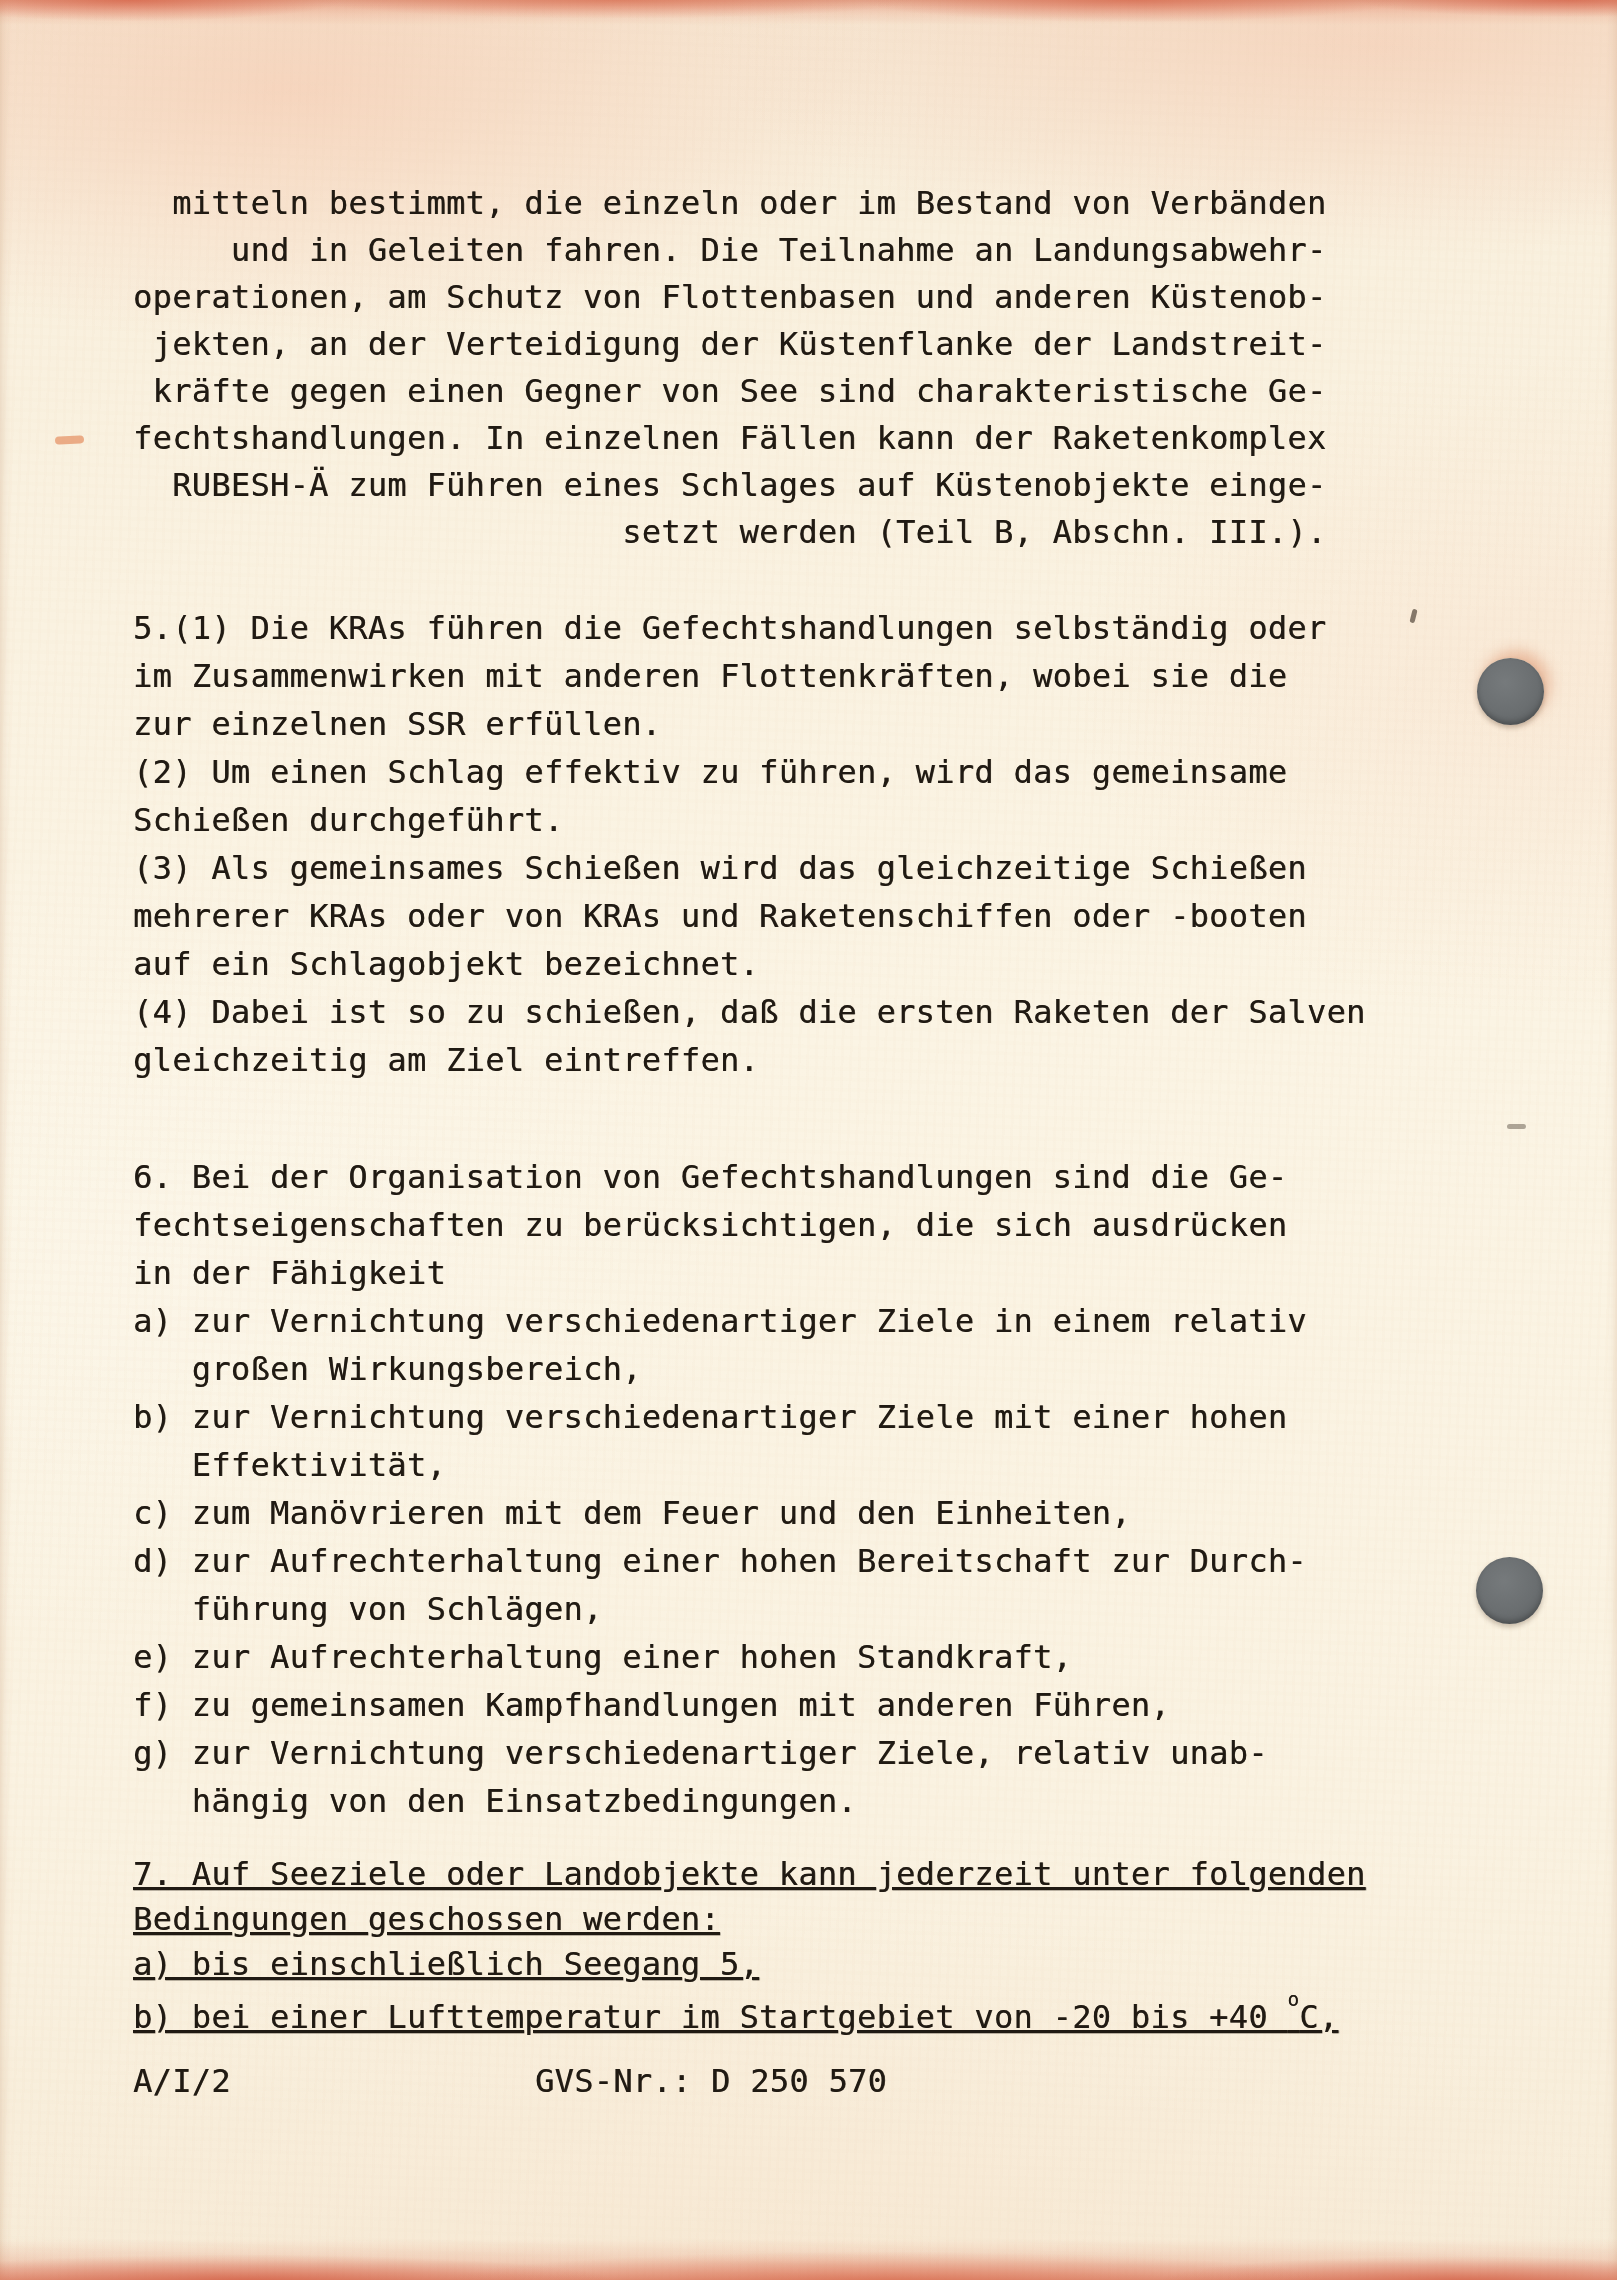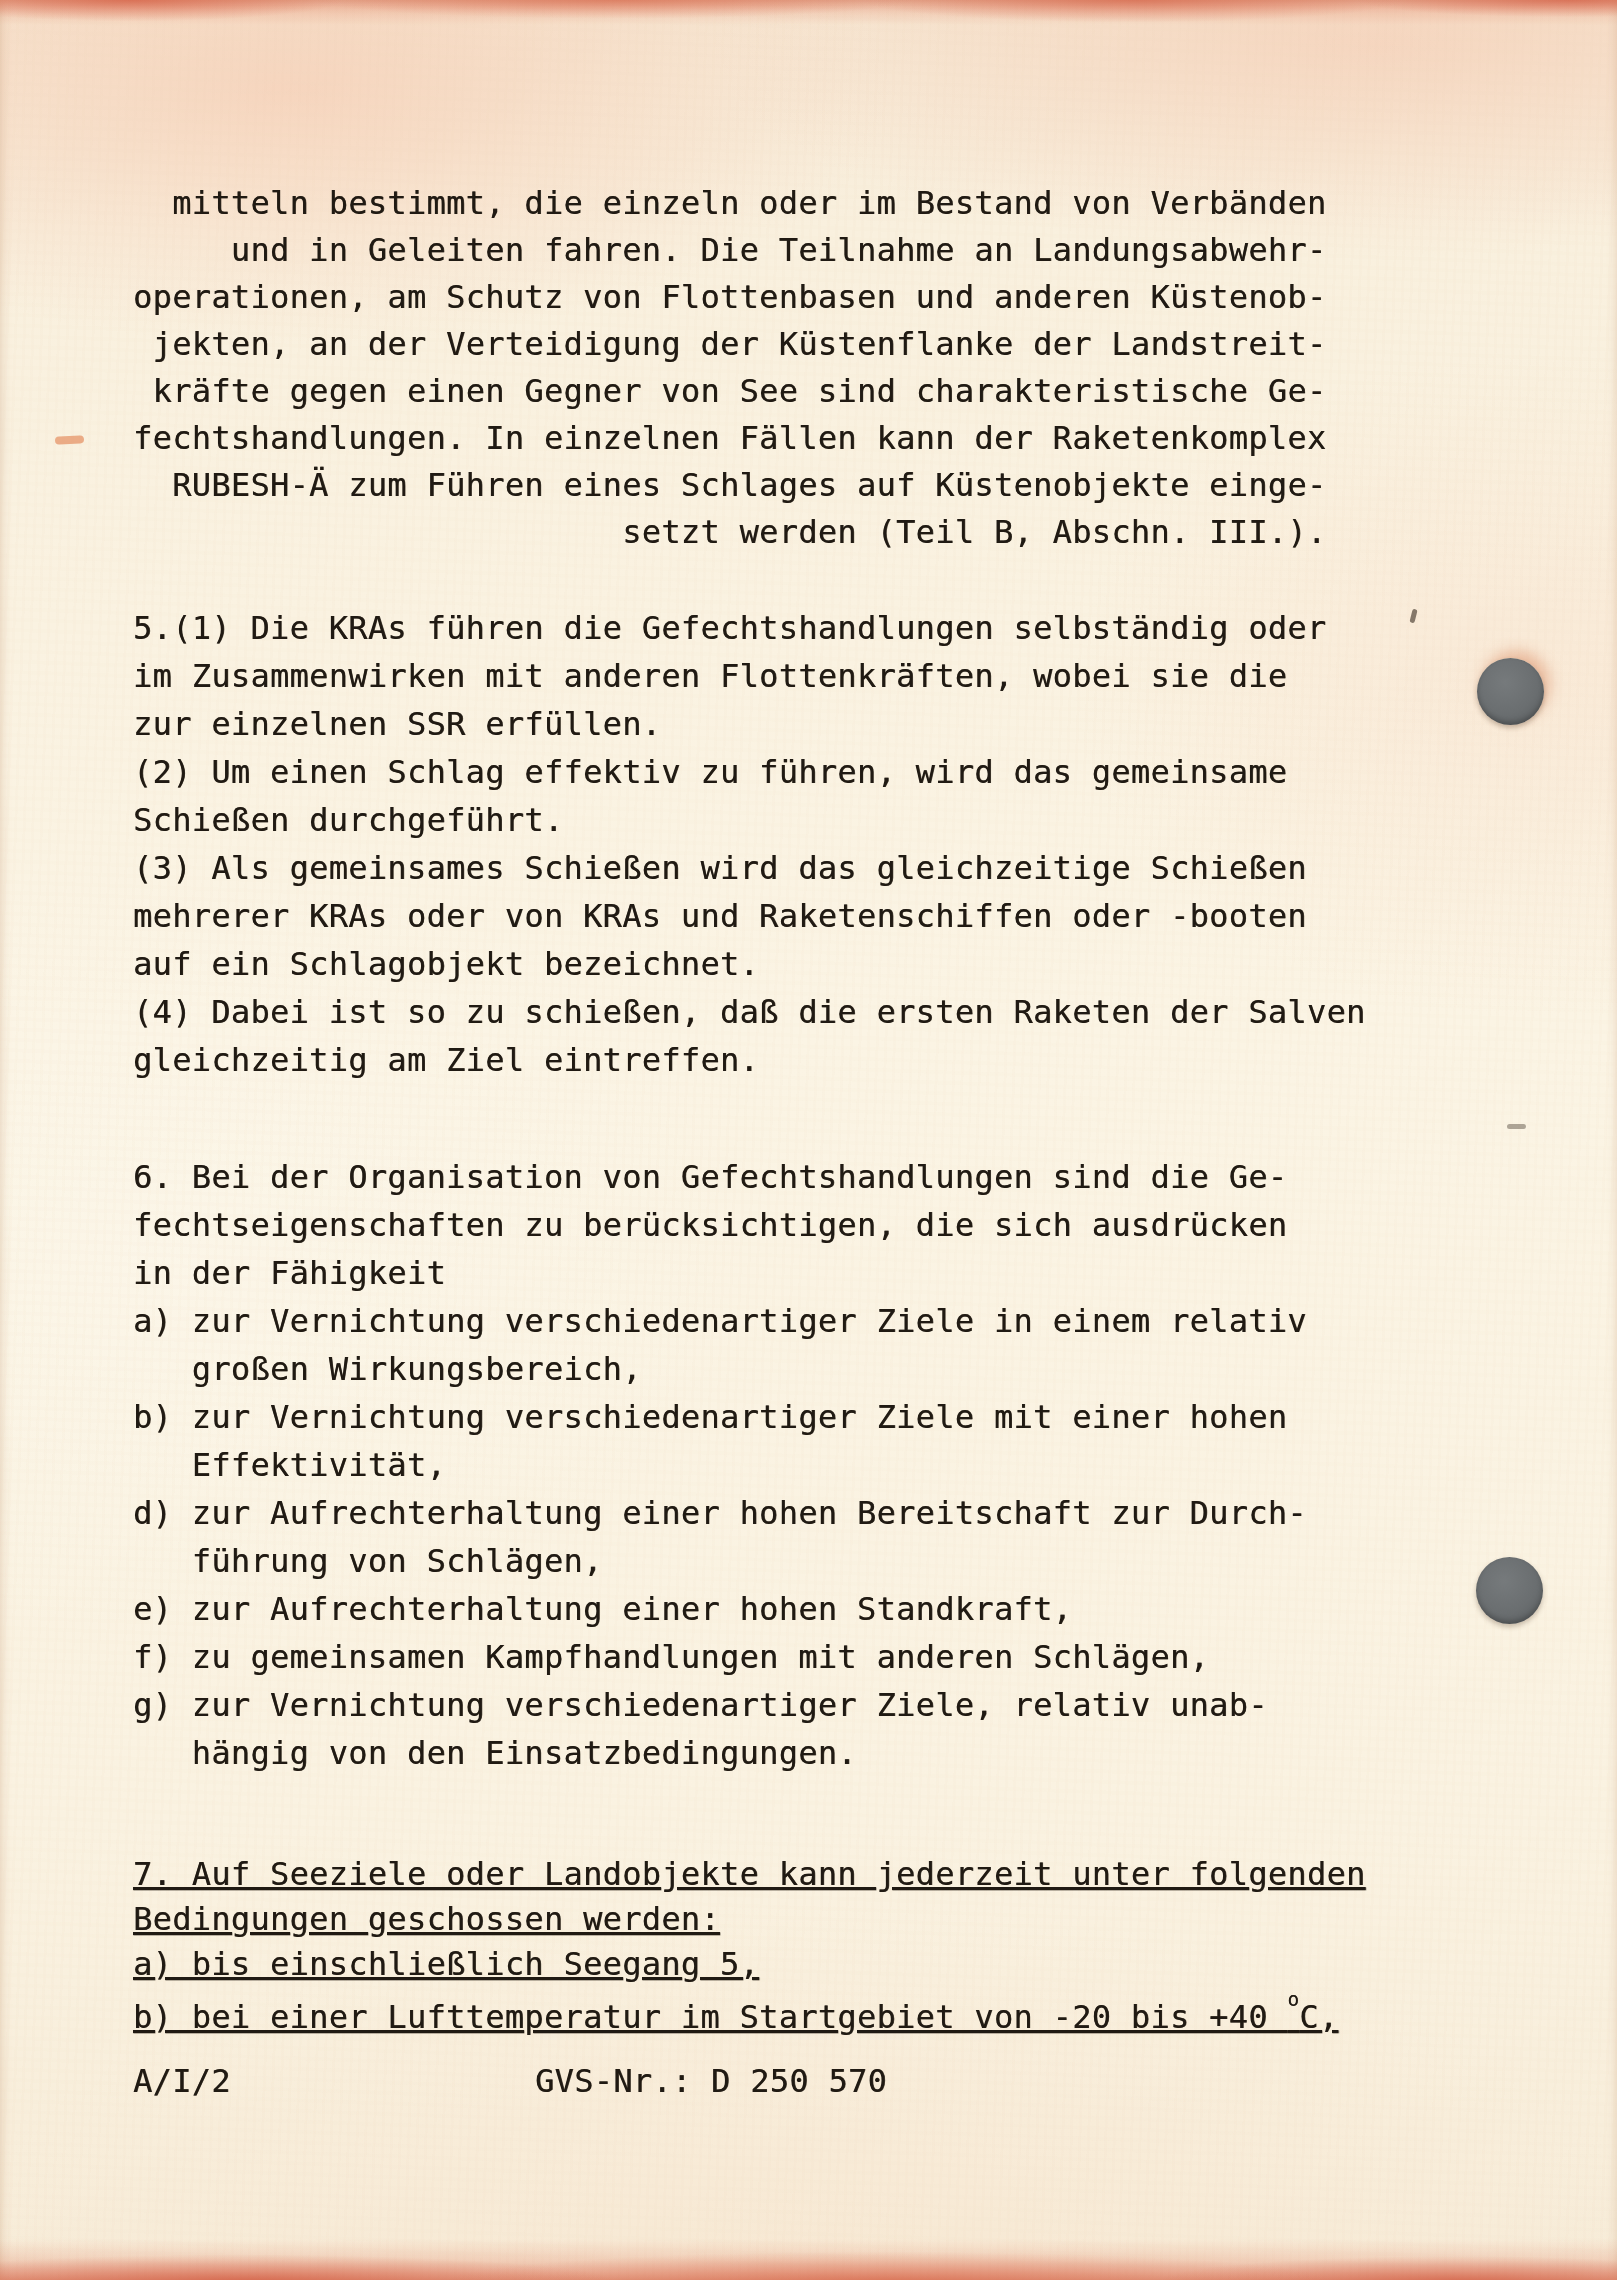--- a/index.html
+++ b/index.html
@@ -115,24 +115,25 @@
   </div>
 
   <div class="para p3" style="top:1153px">
     <div class="line">6. Bei der Organisation von Gefechtshandlungen sind die Ge-</div>
     <div class="line">fechtseigenschaften zu berücksichtigen, die sich ausdrücken</div>
     <div class="line">in der Fähigkeit</div>
     <div class="line">a) zur Vernichtung verschiedenartiger Ziele in einem relativ</div>
     <div class="line">   großen Wirkungsbereich,</div>
     <div class="line">b) zur Vernichtung verschiedenartiger Ziele mit einer hohen</div>
     <div class="line">   Effektivität,</div>
+    <div class="line">c) zum Manövrieren mit dem Feuer und den Einheiten,</div>
     <div class="line">d) zur Aufrechterhaltung einer hohen Bereitschaft zur Durch-</div>
     <div class="line">   führung von Schlägen,</div>
     <div class="line">e) zur Aufrechterhaltung einer hohen Standkraft,</div>
-    <div class="line">f) zu gemeinsamen Kampfhandlungen mit anderen Schlägen,</div>
+    <div class="line">f) zu gemeinsamen Kampfhandlungen mit anderen Führen,</div>
     <div class="line">g) zur Vernichtung verschiedenartiger Ziele, relativ unab-</div>
     <div class="line">   hängig von den Einsatzbedingungen.</div>
   </div>
 
   <div class="para p4" style="top:1852px">
     <div class="line">7. Auf Seeziele oder Landobjekte kann jederzeit unter folgenden</div>
     <div class="line">Bedingungen geschossen werden:</div>
     <div class="line">a) bis einschließlich Seegang 5,</div>
     <div class="line"><span>b) bei einer Lufttemperatur im Startgebiet von -20 bis +40 </span><sup class="sup">o</sup><span>C,</span></div>
   </div>

